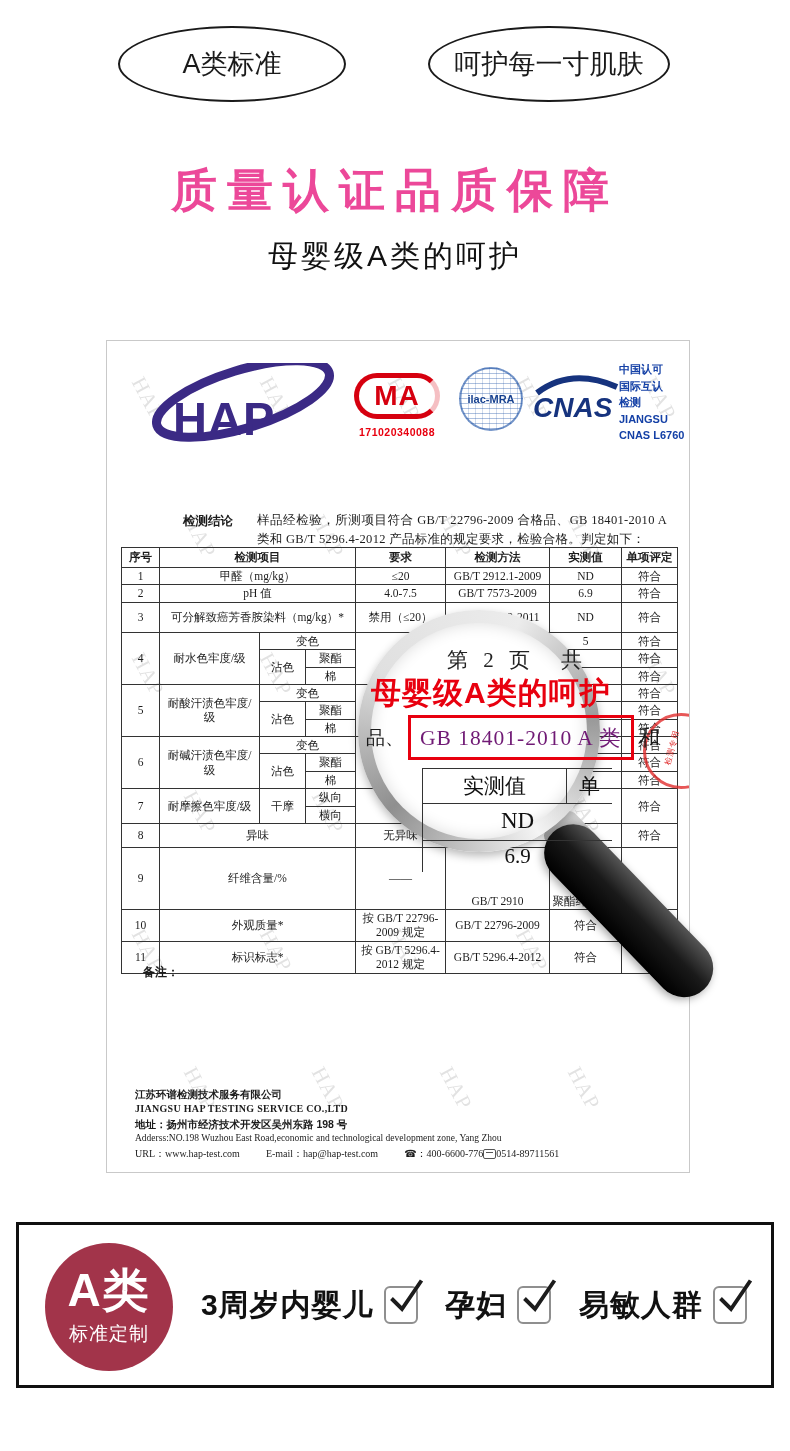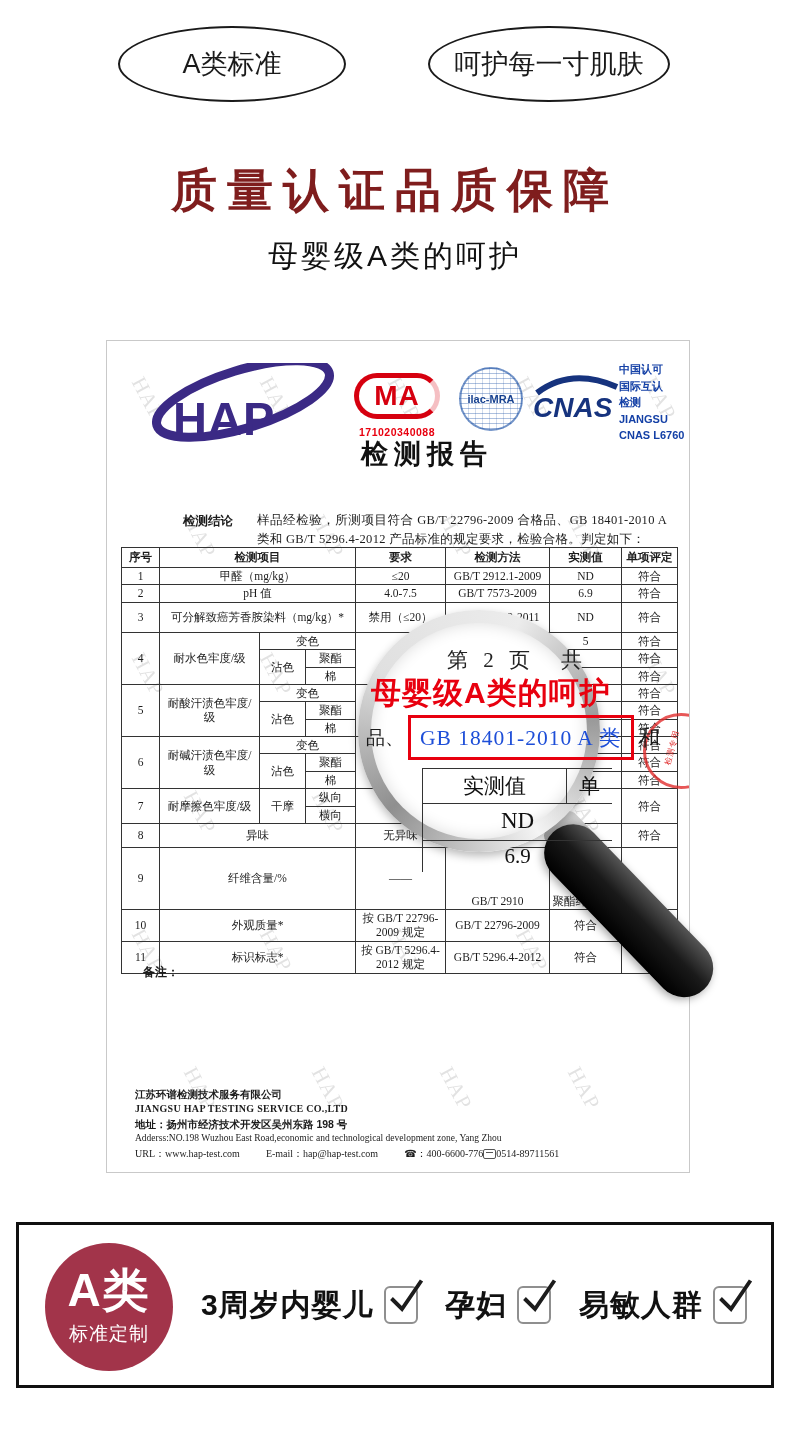--- a/index.html
+++ b/index.html
@@ -5,21 +5,21 @@
   * { margin:0; padding:0; box-sizing:border-box; }
   html,body { width:790px; background:#fff; font-family:"Liberation Sans","DejaVu Sans",sans-serif; color:#1a1a1a; }
   .stage { position:relative; width:790px; height:1451px; background:#fff; overflow:hidden; }
 
   
   .badge { position:absolute; border:2px solid #1a1a1a; border-radius:50%; display:flex; align-items:center; justify-content:center; font-size:27px; color:#1a1a1a; background:#fff; }
   .badge1 { left:118px; top:26px; width:228px; height:76px; }
   .badge2 { left:428px; top:26px; width:242px; height:76px; }
 
   
-  .main-title { position:absolute; left:0; right:0; top:160px; text-align:center; font-size:46px; font-weight:900; letter-spacing:10px; color:#7f1d1d; }
+  .main-title { position:absolute; left:0; right:0; top:160px; text-align:center; font-size:46px; font-weight:900; letter-spacing:10px; color:#ec4899; }
   .sub-title  { position:absolute; left:0; right:0; top:236px; text-align:center; font-size:30px; font-weight:400; letter-spacing:3px; color:#111; }
 
   
   .cert { position:absolute; left:106px; top:340px; width:584px; height:833px; background:#fff; border:1px solid #c9c9c9; overflow:hidden; font-family:"Liberation Serif","DejaVu Serif",serif; color:#1c1c1c; }
   .wm-layer { position:absolute; inset:0; z-index:0; pointer-events:none; }
   .wm { position:absolute; font-size:21px; color:rgba(110,110,110,.20); transform:rotate(62deg); font-family:"Liberation Serif",serif; letter-spacing:1px; }
 
   .hap-logo { position:absolute; left:36px; top:22px; z-index:1; }
   .cma { position:absolute; left:244px; top:32px; z-index:1; width:92px; text-align:center; }
   .cma-ring { display:inline-flex; align-items:center; justify-content:center; width:86px; height:46px; border:5px solid #d6000f; border-radius:23px; border-right-color:rgba(214,0,15,.25); font-weight:800; font-size:28px; color:#d6000f; font-family:"Liberation Sans",sans-serif; letter-spacing:1px; }
@@ -70,21 +70,21 @@
   .mag-ferrule { position:absolute; left:548px; top:818px; width:46px; height:40px; background:linear-gradient(135deg,#ddd,#888); border-radius:8px; transform:rotate(46deg); z-index:3; }
   .mag-ring { position:absolute; left:358px; top:610px; width:242px; height:242px; border-radius:50%; z-index:5;
               background:conic-gradient(from 20deg,#ececec,#9a9a9a 18%,#f4f4f4 36%,#8f8f8f 58%,#e0e0e0 78%,#ececec);
               box-shadow:0 4px 10px rgba(0,0,0,.28); }
   .mag-inner { position:absolute; inset:13px; border-radius:50%; background:#fff; box-shadow:inset 0 0 16px rgba(0,0,0,.14); }
   .mag-content { position:absolute; left:0; top:0; width:790px; height:1451px; z-index:6; pointer-events:none; font-family:"Liberation Serif","DejaVu Serif",serif; }
   .mag-page { position:absolute; left:447px; top:646px; font-size:21px; letter-spacing:5px; color:#222; white-space:nowrap; }
   .mag-head { position:absolute; left:371px; top:673px; font-family:"Liberation Sans",sans-serif; font-size:30px; font-weight:900; color:#e8000f; letter-spacing:1px; white-space:nowrap; }
   .mag-boxrow { position:absolute; left:366px; top:715px; display:flex; align-items:center; white-space:nowrap; }
   .mag-pre { font-size:19px; margin-right:4px; }
-  .mag-box { border:3px solid #e8000f; padding:5px 9px; font-size:21.5px; letter-spacing:1px; color:#1d4ed8; }
+  .mag-box { border:3px solid #e8000f; padding:5px 9px; font-size:21.5px; letter-spacing:1px; color:#701a75; }
   .mag-post { font-size:21.5px; margin-left:5px; }
   .mag-table { position:absolute; left:422px; top:768px; width:190px; border-top:1.5px solid #333; color:#111; }
   .mag-tr1 { display:flex; border-bottom:1.5px solid #333; }
   .mag-c1 { flex:1; text-align:center; font-size:21px; padding:3px 0; border-left:1.5px solid #333; }
   .mag-c2 { flex:0 0 46px; text-align:center; font-size:21px; padding:3px 0; border-left:1.5px solid #333; }
   .mag-nd { text-align:center; font-size:23px; padding:4px 0 6px; border-bottom:1.5px solid #333; border-left:1.5px solid #333; }
   .mag-ph { text-align:center; font-size:21px; padding:3px 0; border-left:1.5px solid #333; }
 
   
   .bottom-box { position:absolute; left:16px; top:1222px; width:758px; height:166px; border:3px solid #101010; background:#fff; }
@@ -172,21 +172,20 @@
     </div>
 
     <div class="accred">
       <div>中国认可</div>
       <div>国际互认</div>
       <div>检测</div>
       <div>JIANGSU</div>
       <div>CNAS L6760</div>
     </div>
 
-    <div class="report-title">检测报告</div>
 
 
     <div class="conclusion">
       <div class="conclusion-label">检测结论</div>
       <div class="conclusion-text">样品经检验，所测项目符合 GB/T 22796-2009 合格品、GB 18401-2010 A 类和 GB/T 5296.4-2012 产品标准的规定要求，检验合格。判定如下：</div>
     </div>
 
     <table class="result">
       <colgroup>
           <col style="width:38px">

